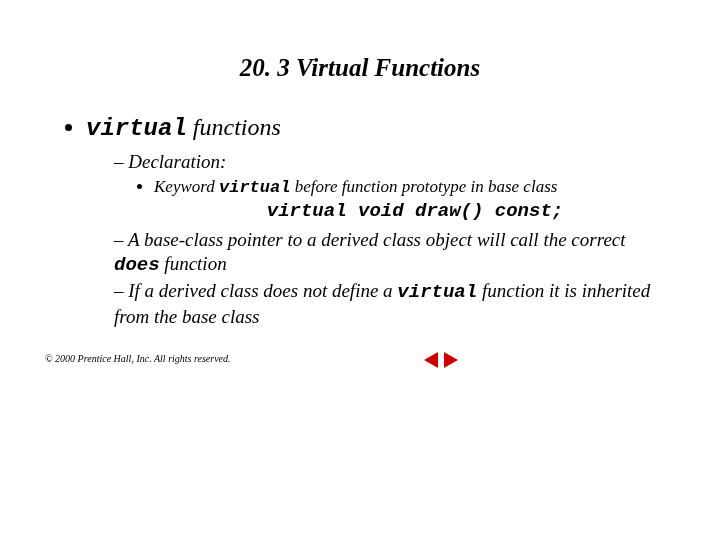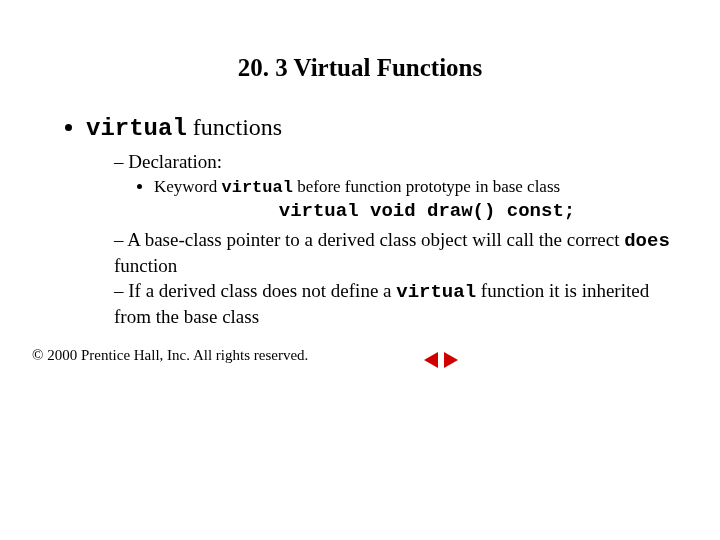--- a/index.html
+++ b/index.html
@@ -11,30 +11,31 @@
     font-family: "Times New Roman", Times, serif;
     color: #000;
     position: relative;
     overflow: hidden;
   }
   .slide {
     width: 720px;
     height: 388px;
     position: relative;
     box-sizing: border-box;
+    font-style: italic;
   }
   .title {
     text-align: center;
     font-weight: bold;
     font-size: 25px;
     color: #000;
     padding-top: 54px;
   }
   .body {
-    padding: 30px 40px 0 40px;
+    padding: 30px 64px 0 40px;
     font-size: 19px;
     line-height: 1.25;
   }
   ul.lvl1 {
     list-style: disc;
     margin: 0;
     padding-left: 46px;
   }
   ul.lvl1 > li {
     font-size: 24px;
@@ -64,24 +65,24 @@
   }
   .code-line {
     font-family: "Courier New", Courier, monospace;
     font-weight: bold;
     font-size: 19px;
     margin: 2px 0 4px 60px;
     text-align: center;
   }
   .footer {
     position: absolute;
-    left: 32px;
+    left: 45px;
     bottom: 24px;
     right: 32px;
-    font-size: 15px;
+    font-size: 10px;
     font-family: "Times New Roman", Times, serif;
   }
   .nav {
     position: absolute;
     right: 262px;
     bottom: 20px;
     display: flex;
     gap: 6px;
   }
   .tri {

